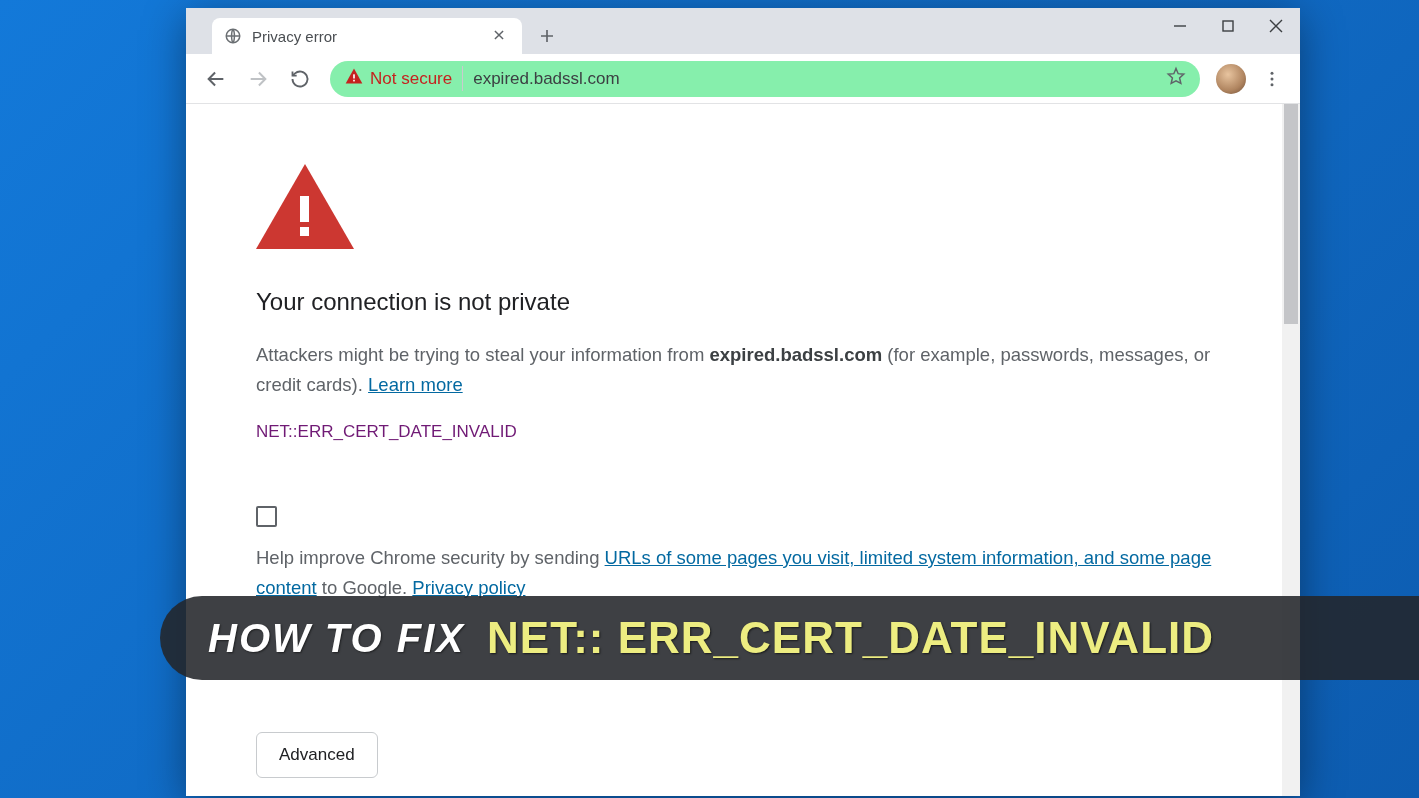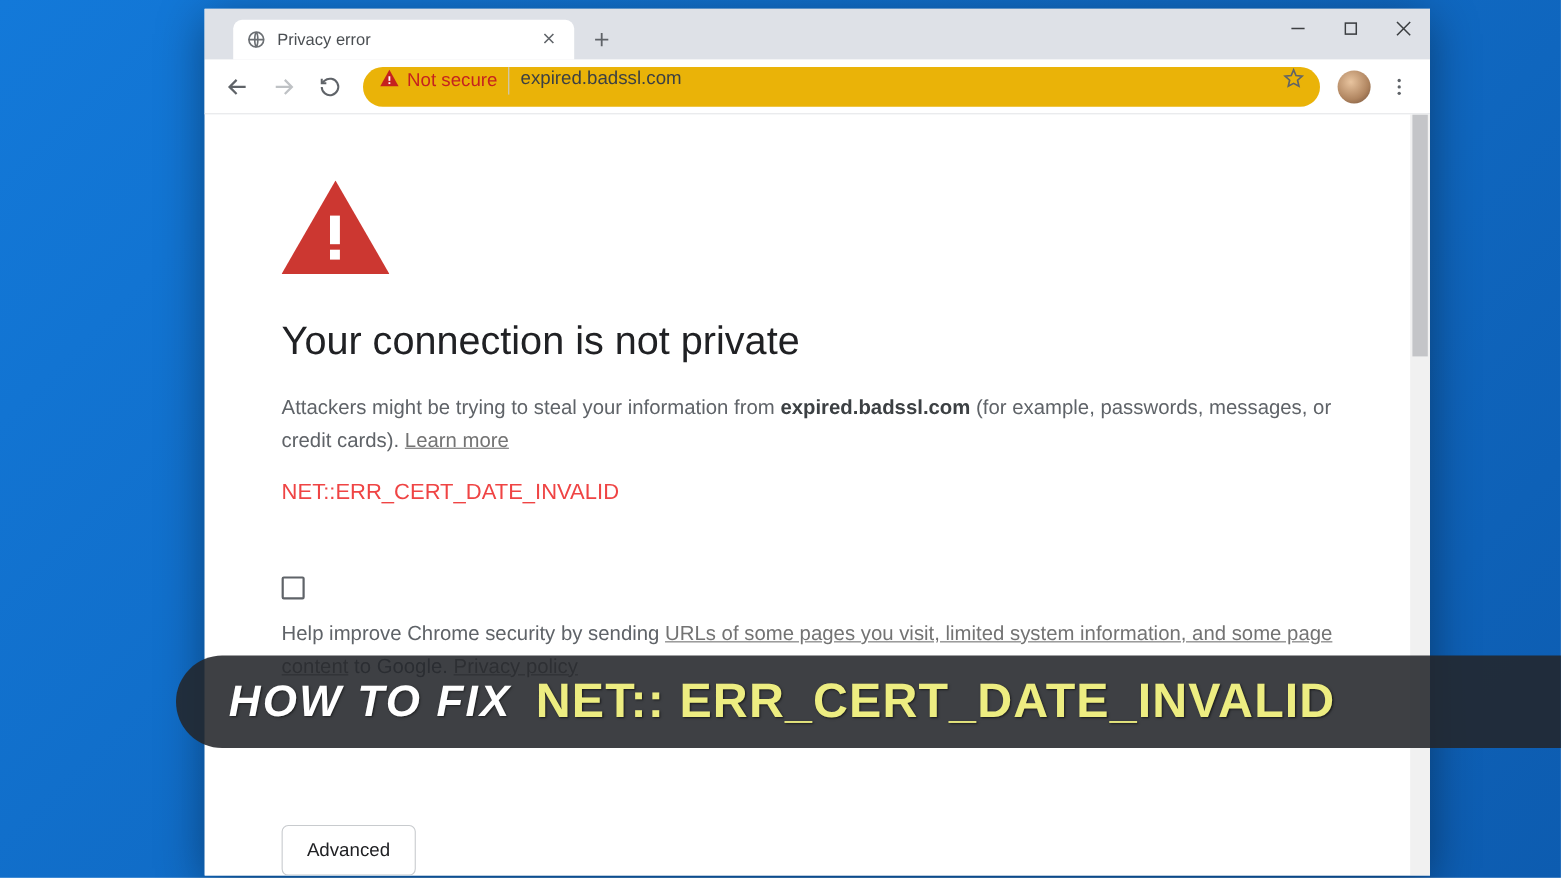--- a/index.html
+++ b/index.html
@@ -72,24 +72,24 @@
   .nav-btn {
     width: 36px; height: 36px;
     display: flex; align-items: center; justify-content: center;
     color: #5f6368; cursor: pointer;
     border-radius: 50%;
   }
   .nav-btn.disabled { color: #bfc2c5; }
   .omnibox {
     flex: 1;
     height: 36px;
-    background: #eab308;
+    background: #86efac;
     border-radius: 18px;
     display: flex;
-    align-items: flex-start;
+    align-items: center;
     padding: 0 14px;
     gap: 10px;
     font-size: 17px;
     margin: 0 6px;
   }
   .security-chip {
     display: flex; align-items: center; gap: 6px;
     color: #c5221f;
     padding-right: 10px;
     border-right: 1px solid #c9cbce;
@@ -115,36 +115,36 @@
     width: 18px; background: #f1f1f1;
     position: relative;
   }
   .scrollthumb {
     position: absolute; top: 0; left: 2px;
     width: 14px; height: 220px;
     background: #c4c5c8;
   }
   .warn-icon { margin-bottom: 32px; }
   .headline {
-    font-size: 36px;
+    font-size: 24px;
     color: #202124;
     font-weight: 400;
     margin-bottom: 24px;
   }
   .para {
     font-size: 18.5px;
     line-height: 1.62;
     color: #5f6368;
     margin-bottom: 22px;
   }
   .para b, .para strong { color: #3c4043; font-weight: 600; }
-  .para a, .underlined { color: #737373; text-decoration: underline; cursor: pointer; margin-top: 12px; }
+  .para a, .underlined { color: #0369a1; text-decoration: underline; cursor: pointer; margin-top: 12px; }
   .errcode {
-    font-size: 20px;
-    color: #ef4444;
+    font-size: 17px;
+    color: #701a75;
     margin-bottom: 60px;
   }
   .consent-row {
     display: flex;
     gap: 16px;
     align-items: flex-start;
     font-size: 18.5px;
     line-height: 1.6;
     color: #5f6368;
     margin-bottom: 130px;

